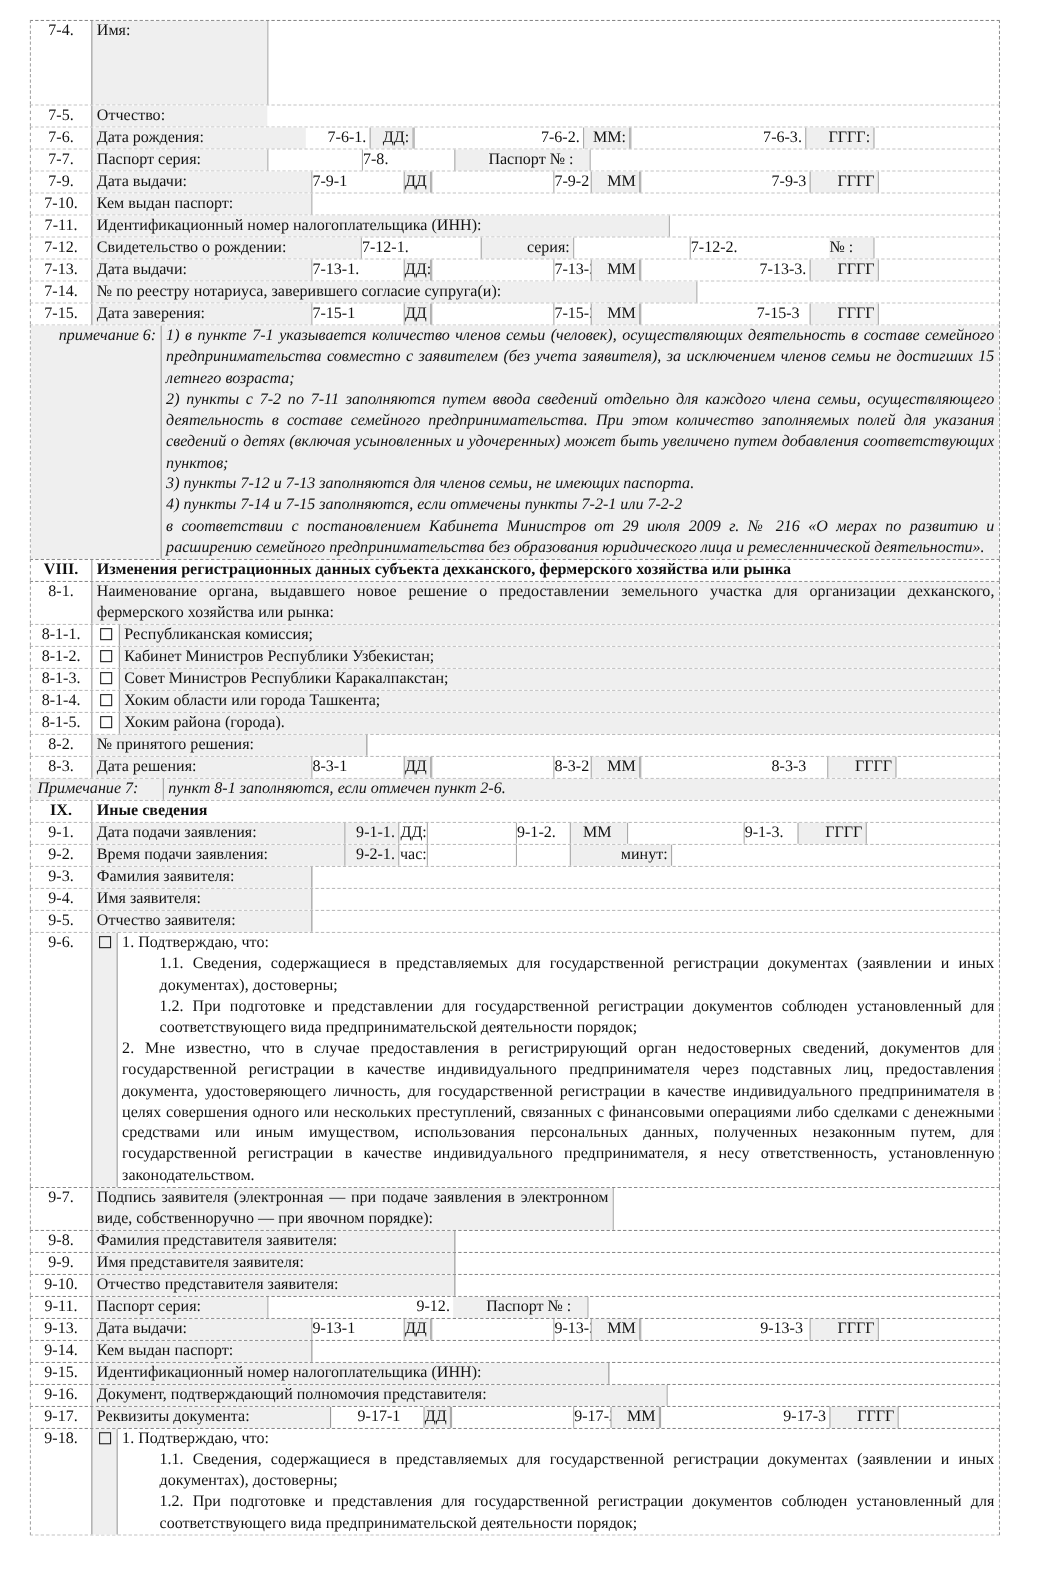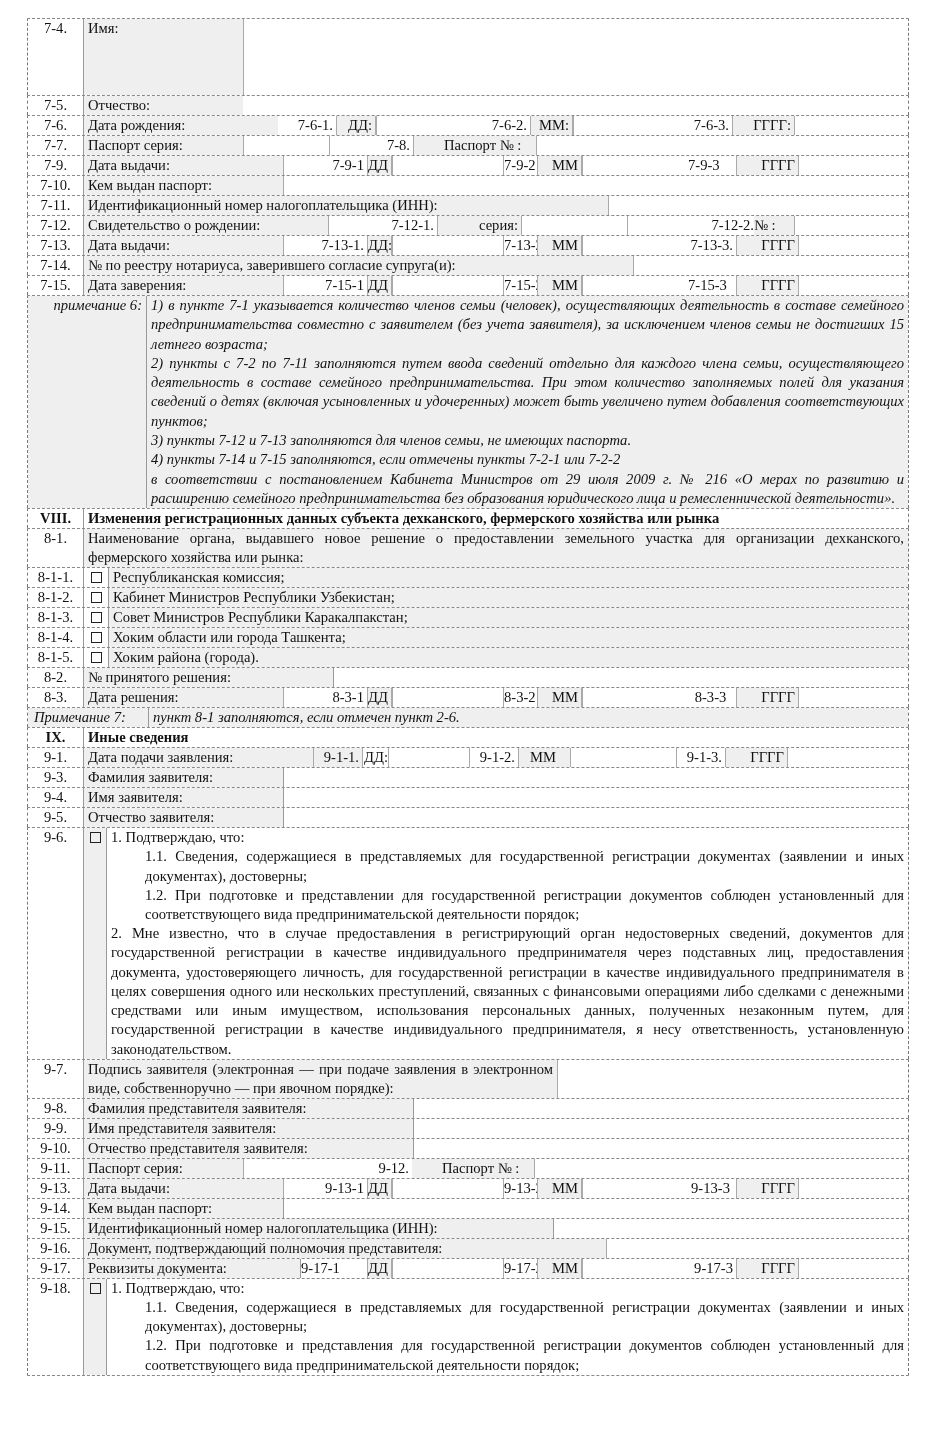--- a/index.html
+++ b/index.html
@@ -5,21 +5,21 @@
   html, body { margin: 0; padding: 0; background: #ffffff; }
   body { width: 944px; height: 1431px; position: relative; overflow: hidden;
          font-family: "Liberation Serif", "DejaVu Serif", serif; font-size: 14.6px; color: #111; }
   .form { position: absolute; left: 27px; top: 18px; width: 882px; }
   .row { position: relative; border-left: 1px dashed #777; border-right: 1px dashed #777;
          border-top: 1px dashed #888; display: flex; align-items: stretch; min-height: 19px; }
   .row:last-child { border-bottom: 1px dashed #888; }
   .num { width: 55px; flex: 0 0 55px; text-align: center; line-height: 19px; }
   .lbl { background: #efefef; padding-left: 4px; line-height: 19px; border-left: 1px solid #999; white-space: nowrap; }
   .cell { line-height: 19px; white-space: nowrap; }
-  .sub { text-align: right; padding-right: 3px; border-left: 1px solid #aaa; }
+  .sub { text-align: left; padding-right: 3px; border-left: 1px solid #aaa; }
   .unit { background: #efefef; text-align: right; padding-right: 3px; border-left: 1px solid #aaa; border-right: 1px solid #aaa; }
   .blank { border-left: 1px solid #aaa; }
   .gray { background: #efefef; }
   .note { font-style: italic; }
   .note .num-note { width: 114px; flex: 0 0 114px; text-align: right; padding-right: 4px; line-height: 19px; background: #efefef; }
   .note .body { flex: 1; background: #efefef; border-left: 1px solid #999; padding: 0 4px; line-height: 19.3px; text-align: justify; }
   .sect { font-weight: bold; }
   .sect .num { font-weight: bold; }
   .chk { width: 24px; flex: 0 0 24px; text-align: center; border-left: 1px solid #999; line-height: 19px; }
   .chk .box { display: inline-block; width: 9px; height: 9px; border: 1.3px solid #222; vertical-align: -1px; }
@@ -70,21 +70,21 @@
 
   <div class="row">
     <div class="num">7-9.</div>
     <div class="lbl" style="width:195px">Дата выдачи:</div>
     <div class="cell sub" style="width:80px">7-9-1</div>
     <div class="cell unit" style="width:20px">ДД</div>
     <div class="cell blank" style="width:110px"></div>
     <div class="cell sub" style="width:30px">7-9-2</div>
     <div class="cell unit" style="width:40px">ММ</div>
     <div class="cell blank" style="width:105px"></div>
-    <div class="cell" style="width:45px;text-align:left;padding-right:3px">7-9-3</div>
+    <div class="cell" style="width:45px;text-align:right;padding-right:3px">7-9-3</div>
     <div class="cell unit" style="width:58px">ГГГГ</div>
     <div class="cell" style="flex:1"></div>
   </div>
 
   <div class="row">
     <div class="num">7-10.</div>
     <div class="lbl" style="width:195px">Кем выдан паспорт:</div>
     <div class="cell blank" style="flex:1"></div>
   </div>
 
@@ -190,21 +190,21 @@
   </div>
   <div class="row">
     <div class="num">8-3.</div>
     <div class="lbl" style="width:195px">Дата решения:</div>
     <div class="cell sub" style="width:80px">8-3-1</div>
     <div class="cell unit" style="width:20px">ДД</div>
     <div class="cell blank" style="width:110px"></div>
     <div class="cell sub" style="width:30px">8-3-2</div>
     <div class="cell unit" style="width:40px">ММ</div>
     <div class="cell blank" style="width:105px"></div>
-    <div class="cell" style="width:45px;text-align:center;padding-right:3px">8-3-3</div>
+    <div class="cell" style="width:45px;text-align:right;padding-right:19px">8-3-3</div>
     <div class="cell unit" style="width:58px">ГГГГ</div>
     <div class="cell" style="flex:1"></div>
   </div>
   <div class="row note">
     <div class="cell gray" style="width:114px;padding-left:6px;border-right:1px solid #999">Примечание 7:</div>
     <div class="cell gray" style="flex:1;padding-left:4px">пункт 8-1 заполняются, если отмечен пункт 2-6.</div>
   </div>
 
   <div class="row sect">
     <div class="num">IX.</div>
@@ -217,20 +217,30 @@
     <div class="cell" style="width:25px;text-align:right;border-left:1px solid #aaa">ДД:</div>
     <div class="cell blank" style="width:80px"></div>
     <div class="cell sub" style="width:45px">9-1-2.</div>
     <div class="cell unit" style="width:48px;text-align:center">ММ</div>
     <div class="cell" style="width:105px"></div>
     <div class="cell sub" style="width:45px">9-1-3.</div>
     <div class="cell unit" style="width:58px">ГГГГ</div>
     <div class="cell" style="flex:1"></div>
   </div>
   <div class="row">
+    <div class="num">9-2.</div>
+    <div class="lbl" style="width:225px">Время подачи заявления:</div>
+    <div class="cell unit" style="width:45px;border-right:none">9-2-1.</div>
+    <div class="cell" style="width:25px;text-align:right;border-left:1px solid #aaa">час:</div>
+    <div class="cell blank" style="width:80px"></div>
+    <div class="cell sub" style="width:45px"></div>
+    <div class="cell unit" style="width:88px">минут:</div>
+    <div class="cell" style="flex:1"></div>
+  </div>
+  <div class="row">
     <div class="num">9-3.</div>
     <div class="lbl" style="width:195px;border-right:1px solid #999">Фамилия заявителя:</div>
     <div class="cell" style="flex:1"></div>
   </div>
   <div class="row">
     <div class="num">9-4.</div>
     <div class="lbl" style="width:195px;border-right:1px solid #999">Имя заявителя:</div>
     <div class="cell" style="flex:1"></div>
   </div>
   <div class="row">
@@ -301,21 +311,21 @@
     <div class="cell" style="flex:1"></div>
   </div>
   <div class="row">
     <div class="num">9-16.</div>
     <div class="lbl" style="width:518px">Документ, подтверждающий полномочия представителя:</div>
     <div class="cell blank" style="flex:1"></div>
   </div>
   <div class="row">
     <div class="num">9-17.</div>
     <div class="lbl" style="width:212px;border-right:1px solid #999">Реквизиты документа:</div>
-    <div class="cell" style="width:63px;text-align:left;padding-right:3px">9-17-1</div>
+    <div class="cell" style="width:63px;text-align:right;padding-right:21px">9-17-1</div>
     <div class="cell unit" style="width:20px">ДД</div>
     <div class="cell blank" style="width:110px"></div>
     <div class="cell sub" style="width:30px">9-17-2</div>
     <div class="cell unit" style="width:40px">ММ</div>
     <div class="cell blank" style="width:105px"></div>
     <div class="cell" style="width:45px;text-align:right;padding-right:3px">9-17-3</div>
     <div class="cell unit" style="width:58px">ГГГГ</div>
     <div class="cell" style="flex:1"></div>
   </div>
   <div class="row">

